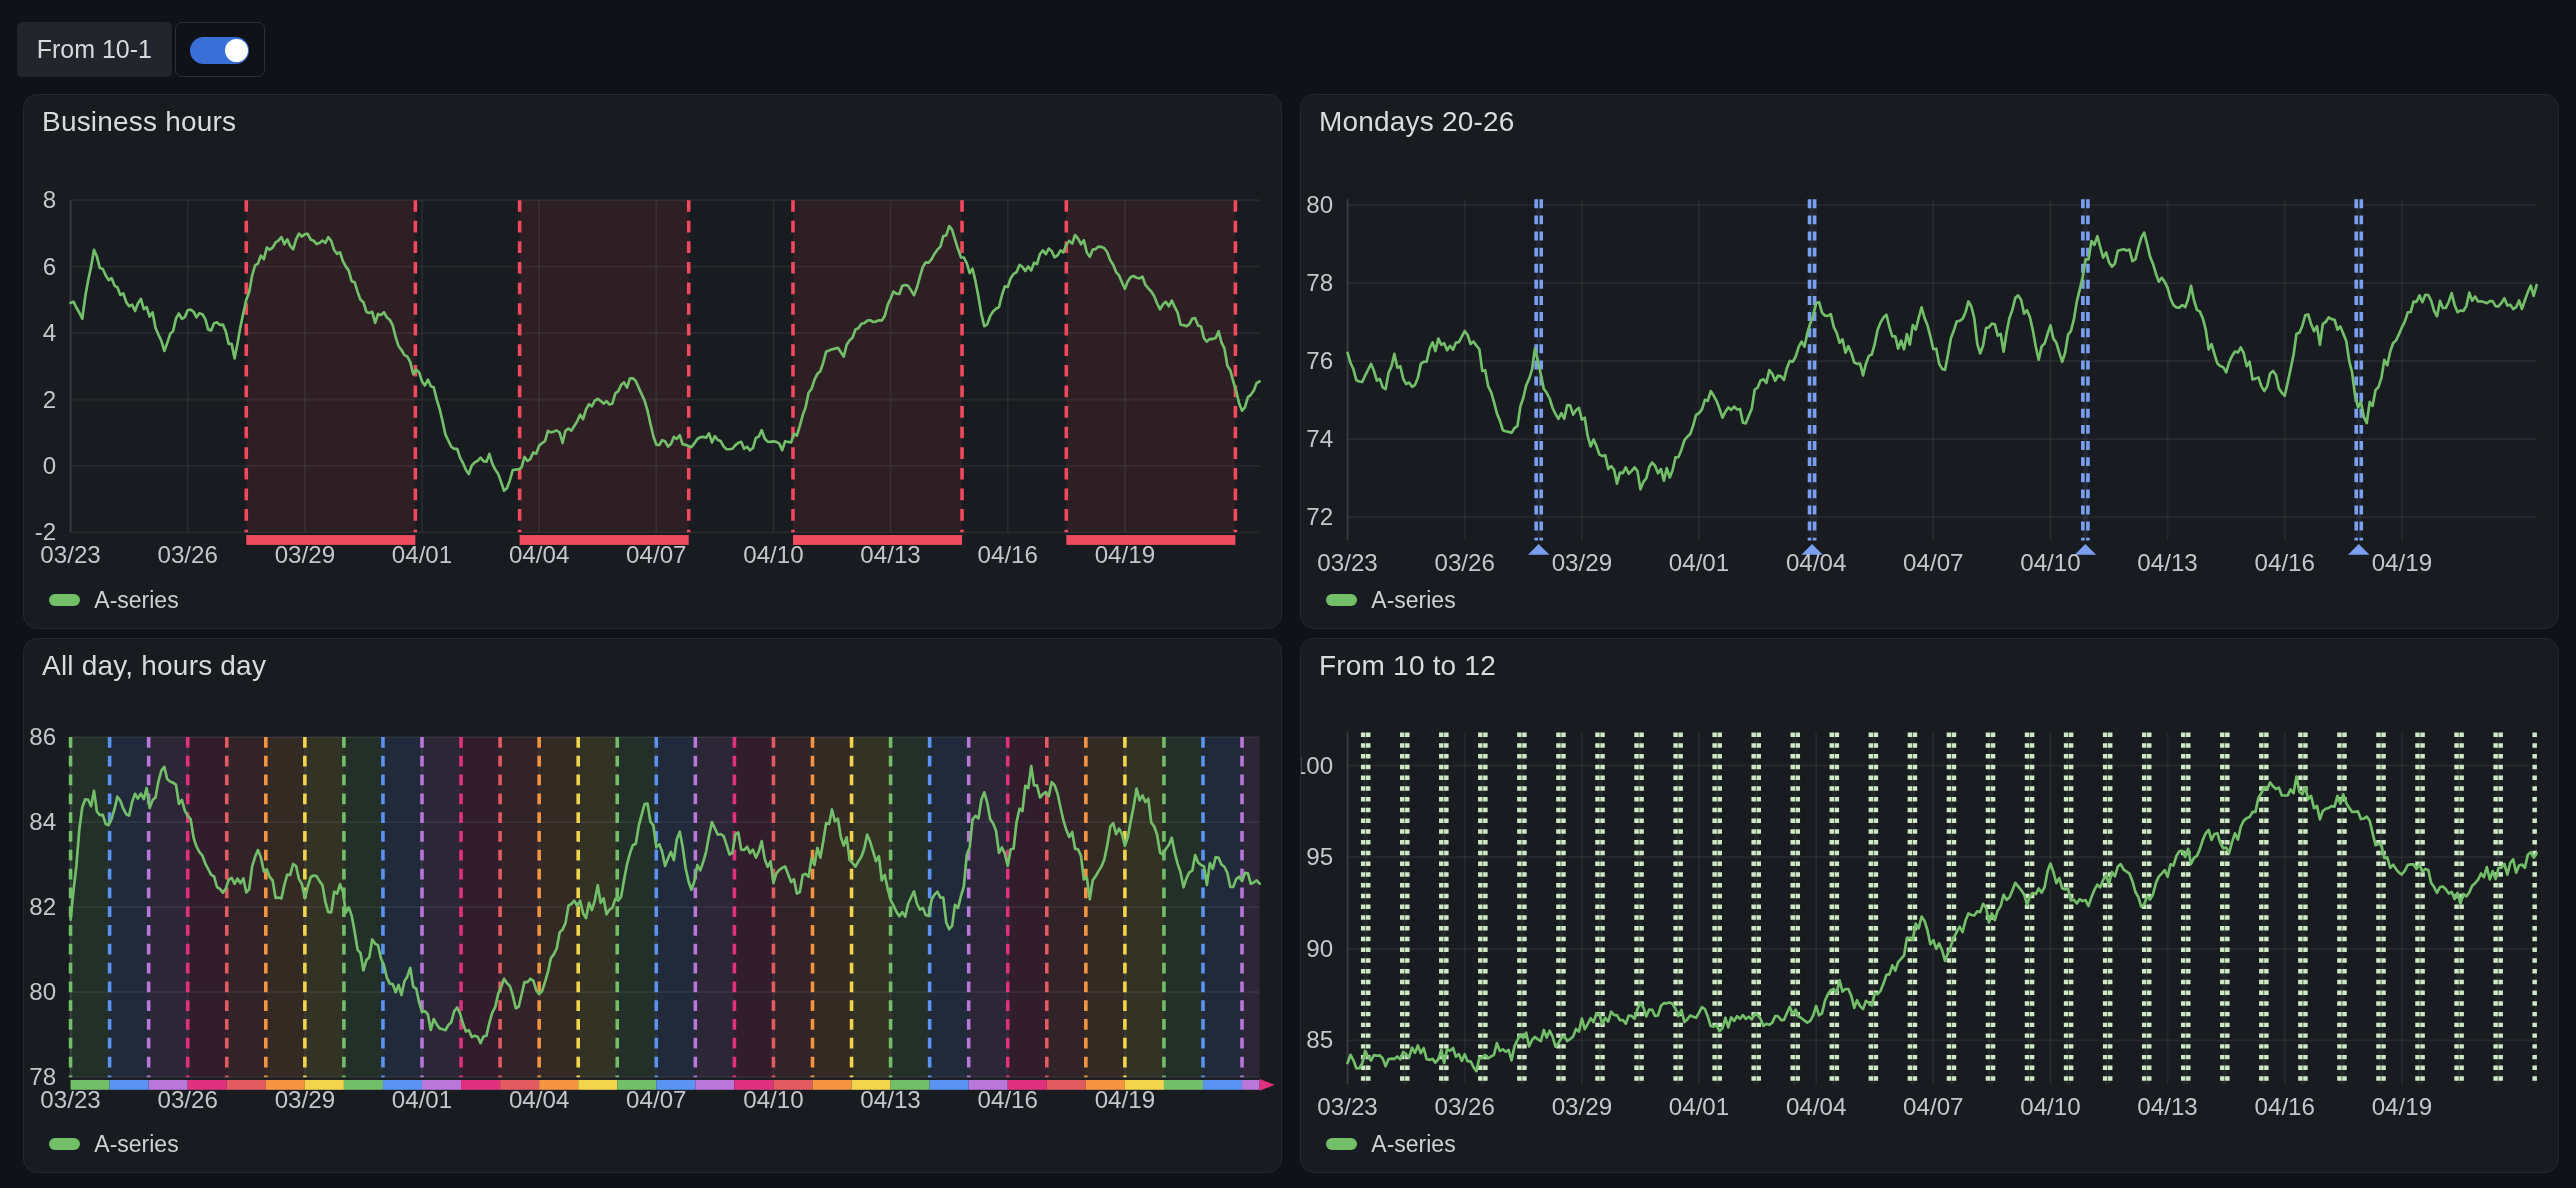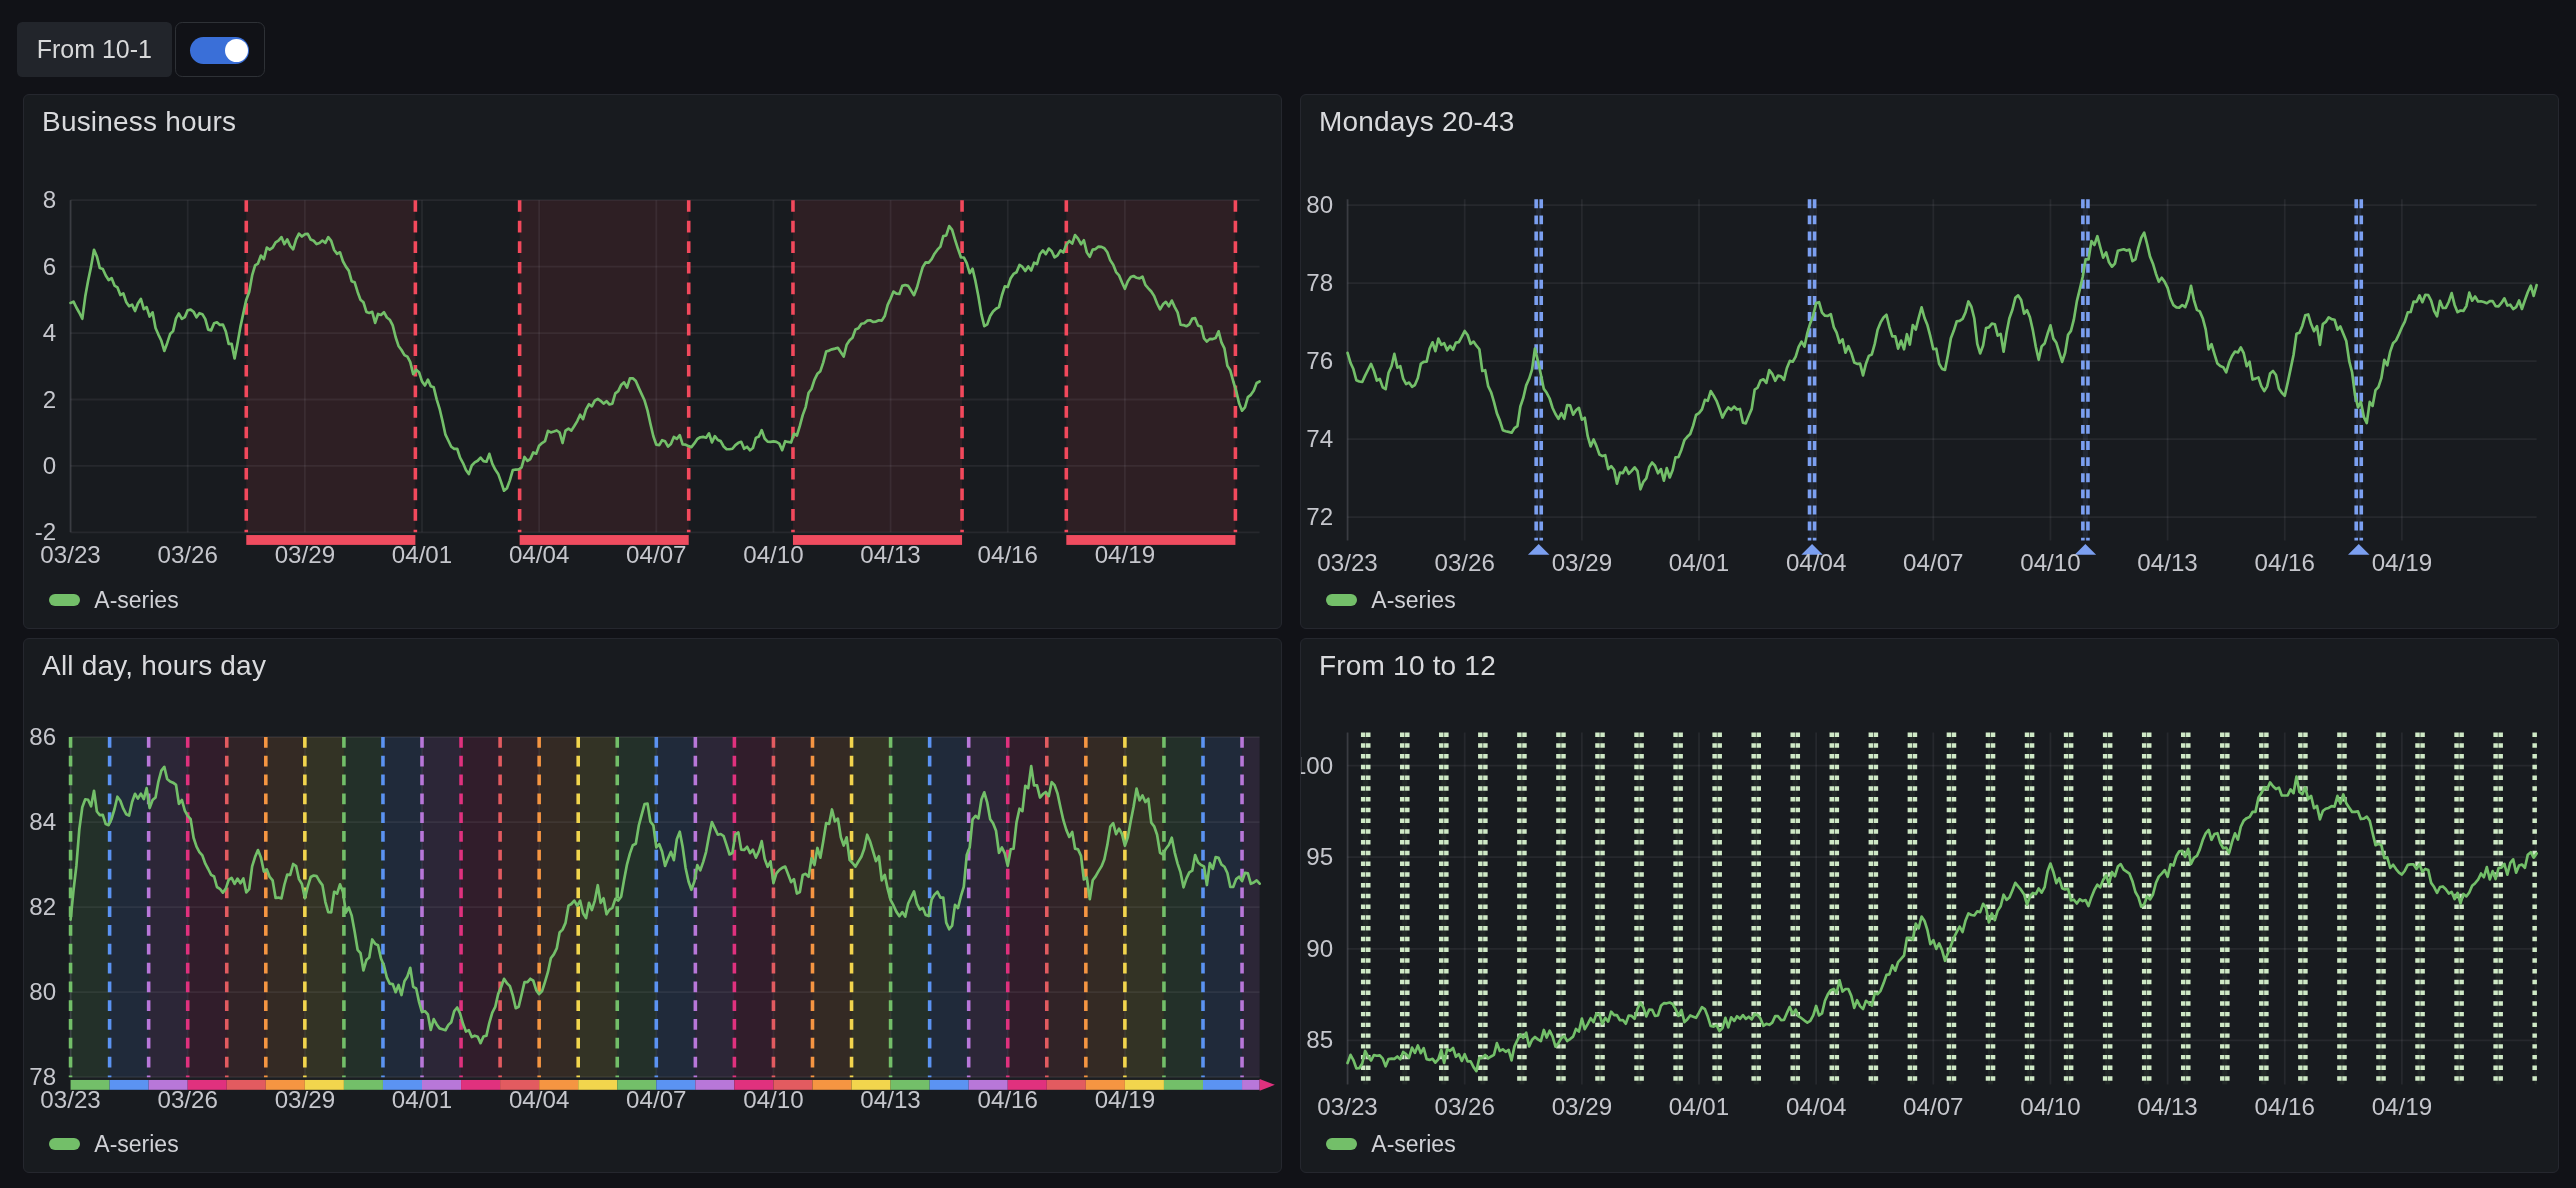--- a/index.html
+++ b/index.html
@@ -11,21 +11,21 @@
   .var-label{position:absolute;left:17px;top:21.5px;height:55px;line-height:55px;
              background:#22252b;border-radius:5.4px;padding:0 19.7px;
              color:#d8d9da;font-size:25px;font-weight:500;}
   .toggle-box{position:absolute;left:175px;top:21.5px;width:90px;height:55px;
               border:0.9px solid #2e3136;border-radius:7.2px;box-sizing:border-box;cursor:pointer;}
   .toggle-track{position:absolute;left:14.3px;top:14.3px;width:59px;height:27px;border-radius:13.4px;background:#3a6fd8;}
   .toggle-knob{position:absolute;right:1.8px;top:1.8px;width:23px;height:23px;border-radius:50%;background:#ffffff;}
 
   
   .panel{position:absolute;width:1259px;height:535px;background:#181b1f;
-         border:0.9px solid #25272e;border-radius:6px;box-sizing:border-box;}
+         border:0.9px solid #25272e;border-radius:14px;box-sizing:border-box;}
   #p0{left:23px;top:94px}
   #p1{left:1300px;top:94px}
   #p2{left:23px;top:638px}
   #p3{left:1300px;top:638px}
   .panel-title{position:absolute;left:18px;top:10.7px;color:#d9dadd;font-size:28px;font-weight:500;
                letter-spacing:0.2px;cursor:pointer;}
   .chart{position:absolute;left:0;top:54px;width:1258px;height:482px;}
   .chart svg{display:block;width:1258px;height:482px;}
   svg text{font-family:"Liberation Sans",sans-serif;}
 
@@ -113,21 +113,21 @@
           </g>
         </svg>
     </div>
     <div class="legend">
       <span class="legend-pill" style="background: rgb(115, 191, 105);"></span>
       <span class="legend-label">A-series</span>
     </div>
   </div>
 
   <div class="panel" id="p1">
-    <div class="panel-title">Mondays 20-43</div>
+    <div class="panel-title">Mondays 20-26</div>
     <div class="chart">
       <svg id="chart-1" viewBox="0 0 1405 538">
           <g>
             <rect x="262.648275862069" y="56" width="5.669622331691244" height="381" fill="rgba(123,159,240,0.10)"></rect>
             <rect x="567.9356321839081" y="56" width="5.669622331691357" height="381" fill="rgba(123,159,240,0.10)"></rect>
             <rect x="873.2229885057471" y="56" width="5.669622331691357" height="381" fill="rgba(123,159,240,0.10)"></rect>
             <rect x="1178.510344827586" y="56" width="5.669622331691471" height="381" fill="rgba(123,159,240,0.10)"></rect>
           </g>
           <g>
             <line x1="52" x2="1380" y1="62.53142857142882" y2="62.53142857142882" stroke="rgba(204,204,220,0.08)" stroke-width="2"></line>

